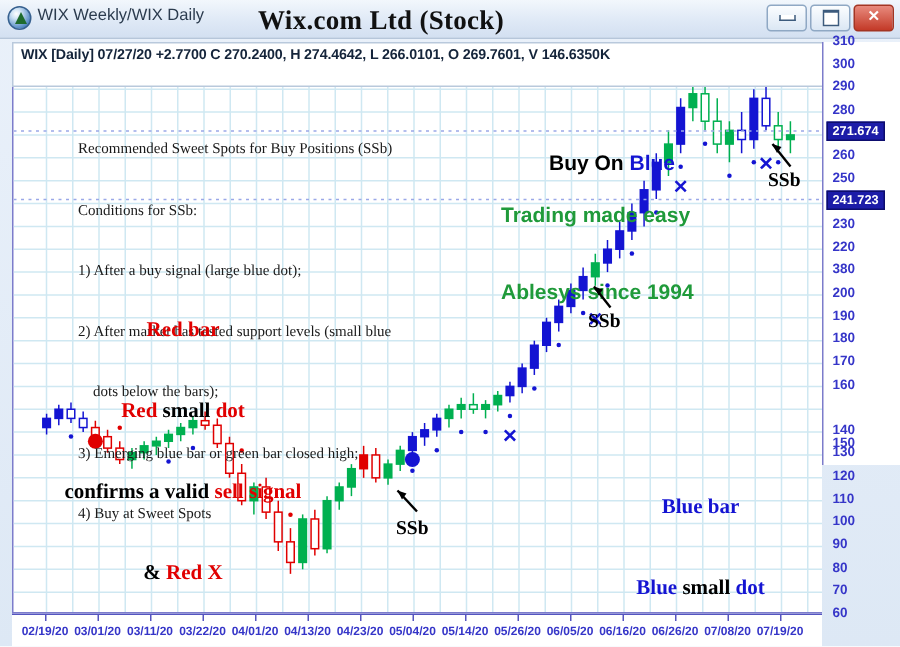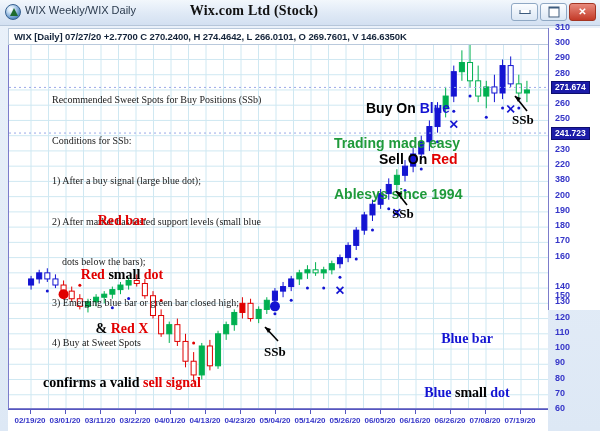--- a/index.html
+++ b/index.html
@@ -29,38 +29,38 @@
     content:"";position:absolute;left:4px;top:3px;
     width:0;height:0;border-left:4px solid transparent;border-right:4px solid transparent;
     border-bottom:8px solid #1f6b2e;
   }
   .win-label{
     position:absolute;left:25px;top:4px;font-size:11px;color:#2b3b4e;
     white-space:nowrap;
   }
   .win-title{
     position:absolute;left:0;top:3px;width:508px;text-align:center;
-    font-family:"Liberation Serif", serif;font-weight:bold;font-size:14px;color:#111;
+    font-family:"Liberation Serif", serif;font-weight:bold;font-size:18px;color:#111;
     letter-spacing:.2px;
   }
   .win-btns{position:absolute;right:4px;top:3px;display:flex;gap:2px;}
   .wb{
     width:27px;height:18px;border:1px solid #8fa8c4;border-radius:3px;
     background:linear-gradient(#fbfdff,#dbe7f4);position:relative;box-sizing:border-box;
   }
   .wb.close{background:linear-gradient(#e88a7d,#c33a28);border-color:#a33523;}
   .wb i{position:absolute;left:50%;top:50%;transform:translate(-50%,-50%);
         font-style:normal;font-size:9px;color:#24415f;line-height:1;}
   .wb.close i{color:#fff;font-size:10px;font-weight:bold;}
   .wb .min-g{display:block;width:9px;height:3px;border:1px solid #3c5b7d;border-top:none;background:#fff;}
   .wb .max-g{display:block;width:9px;height:8px;border:1px solid #3c5b7d;border-top:2px solid #3c5b7d;background:#fff;}
 
   
   .datastrip{
-    position:absolute;left:8px;top:28px;width:540px;height:17px;
+    position:absolute;left:8px;top:28px;width:540px;height:30px;
     background:#ffffff;border:1px solid #b9c9dc;border-right:none;
     box-sizing:border-box;overflow:hidden;
   }
   .datastrip span{
     position:absolute;left:5px;top:2px;font-size:9.5px;font-weight:bold;color:#14243a;
     white-space:nowrap;letter-spacing:-.1px;
   }
 
   
   .plotwrap{
@@ -386,33 +386,32 @@
       <div>Conditions for SSb:</div>
       <div>1) After a buy signal (large blue dot);</div>
       <div>2) After market has tested support levels (small blue</div>
       <div>    dots below the bars);</div>
       <div>3) Emerging blue bar or green bar closed high;</div>
       <div>4) Buy at Sweet Spots</div>
     </div>
 
     <div class="ann hdr-bold" style="left:366px;top:66px;">
       <div><span class="c-black">Buy On </span><span class="c-blue">Blue</span></div>
-      <div style="padding-left:13px;"><span class="c-black">Sell On </span><span class="c-red">Red</span></div>
     </div>
 
     <div class="ann green-slogan" style="left:334px;top:101px;">
       <div>Trading made easy</div>
       <div>Ablesys since 1994</div>
     </div>
 
     <div class="ann block-serif" style="left:22px;top:176px;width:200px;">
       <div class="c-red">Red bar</div>
       <div><span class="c-red">Red</span><span class="c-black"> small </span><span class="c-red">dot</span></div>
+      <div><span class="c-black">confirms a valid </span><span class="c-red">sell signal</span></div>
       <div><span class="c-black">&amp; </span><span class="c-red">Red X</span></div>
-      <div><span class="c-black">confirms a valid </span><span class="c-red">sell signal</span></div>
     </div>
 
     <div class="ann block-serif" style="left:372px;top:294px;width:190px;">
       <div class="c-blue">Blue bar</div>
       <div><span class="c-blue">Blue</span><span class="c-black"> small </span><span class="c-blue">dot</span></div>
       
       
     </div>
 
     <div class="ssb-text" style="left:264px;top:344px;">SSb</div>

